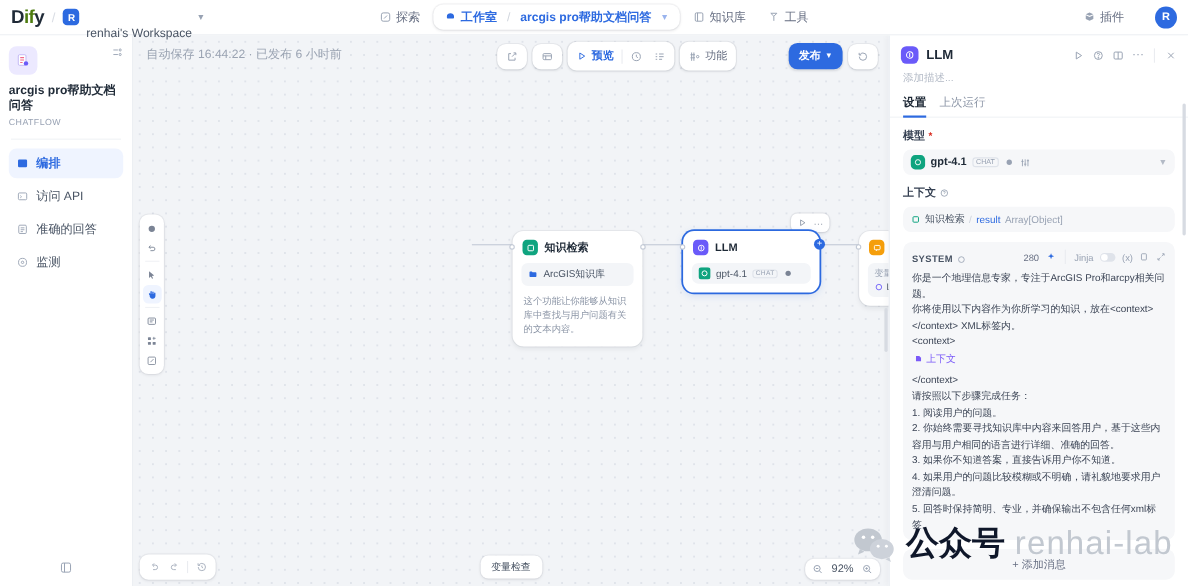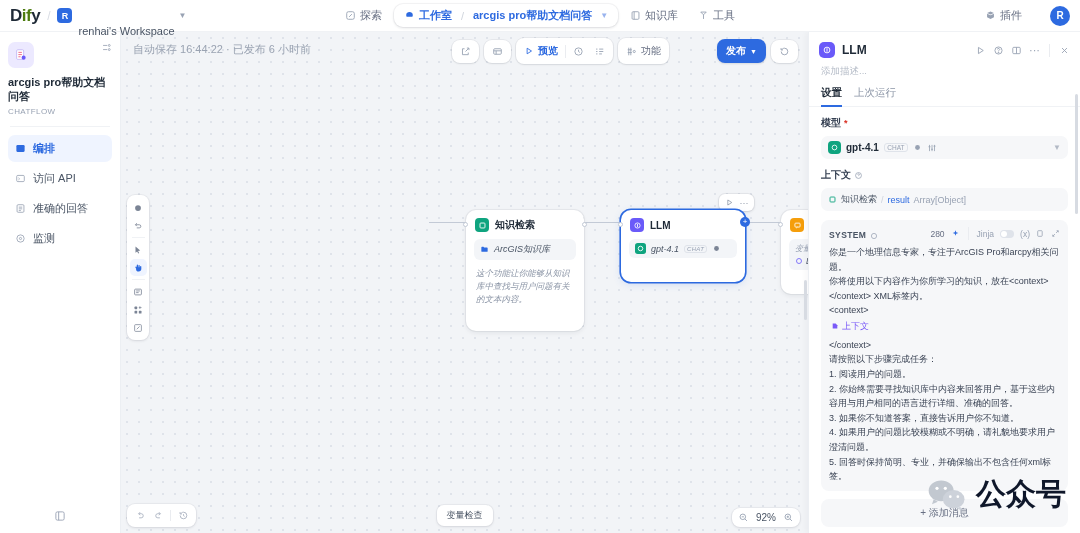--- a/index.html
+++ b/index.html
@@ -119,21 +119,21 @@
 
   
   .node {
     position:absolute; background:#fff; border-radius:10px;
     box-shadow:0 2px 5px rgba(16,24,40,.07), 0 0 0 1px rgba(16,24,40,.05);
   }
   .node.sel { box-shadow:0 2px 8px rgba(45,106,224,.18), 0 0 0 1.6px #2d6ae0; }
   .node-head { display:flex; align-items:center; gap:6px; padding:8px 9px 7px; }
   .nicon { width:14px;height:14px;border-radius:4px;display:flex;align-items:center;justify-content:center;color:#fff; }
   .ntitle { font-size:10px; font-weight:bold; color:#1f2a37; }
-  .node-body { padding:0 8px 24px;font-style:italic; }
+  .node-body { padding:0 8px 8px; }
   .chip {
     background:#f3f5f8; border-radius:6px; padding:4px 6px;
     display:flex; align-items:center; gap:5px; font-size:9px; color:#495464;
   }
   .chip .tag {
     font-size:6px; border:1px solid #dfe3ea; border-radius:3px; padding:0 2px;
     color:#98a2b3; letter-spacing:.3px;
   }
   .node-desc { font-size:8.5px; color:#8b95a6; line-height:1.55; margin-top:7px; padding:0 2px; }
   .varbox { background:#f3f5f8; border-radius:6px; padding:4px 6px; }
@@ -790,13 +790,14 @@
       <path d="M8 25l-2 6 7-3z"></path>
       <ellipse cx="32" cy="25" rx="13" ry="11" fill="#cdd2da"></ellipse>
       <path d="M40 34l2 5-6-3z" fill="#cdd2da"></path>
       <circle cx="12" cy="12" r="1.9" fill="#fff"></circle>
         <circle cx="22" cy="12" r="1.9" fill="#fff"></circle>
       <circle cx="28" cy="22" r="1.6" fill="#fff"></circle>
         <circle cx="37" cy="22" r="1.6" fill="#fff"></circle>
     </svg>
   </span>
   <span class="zh">公众号</span>
+  <span class="txt">renhai-lab</span>
 </div>
 
 </body></html>

